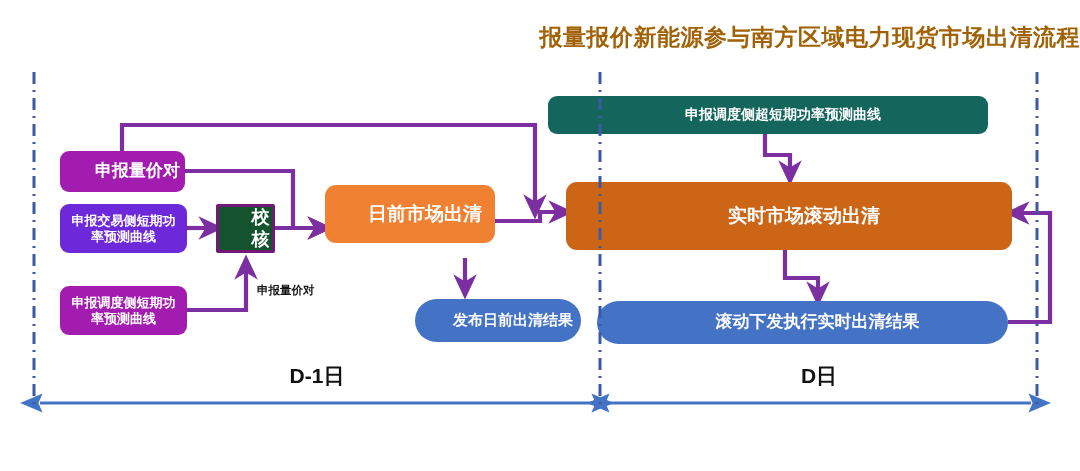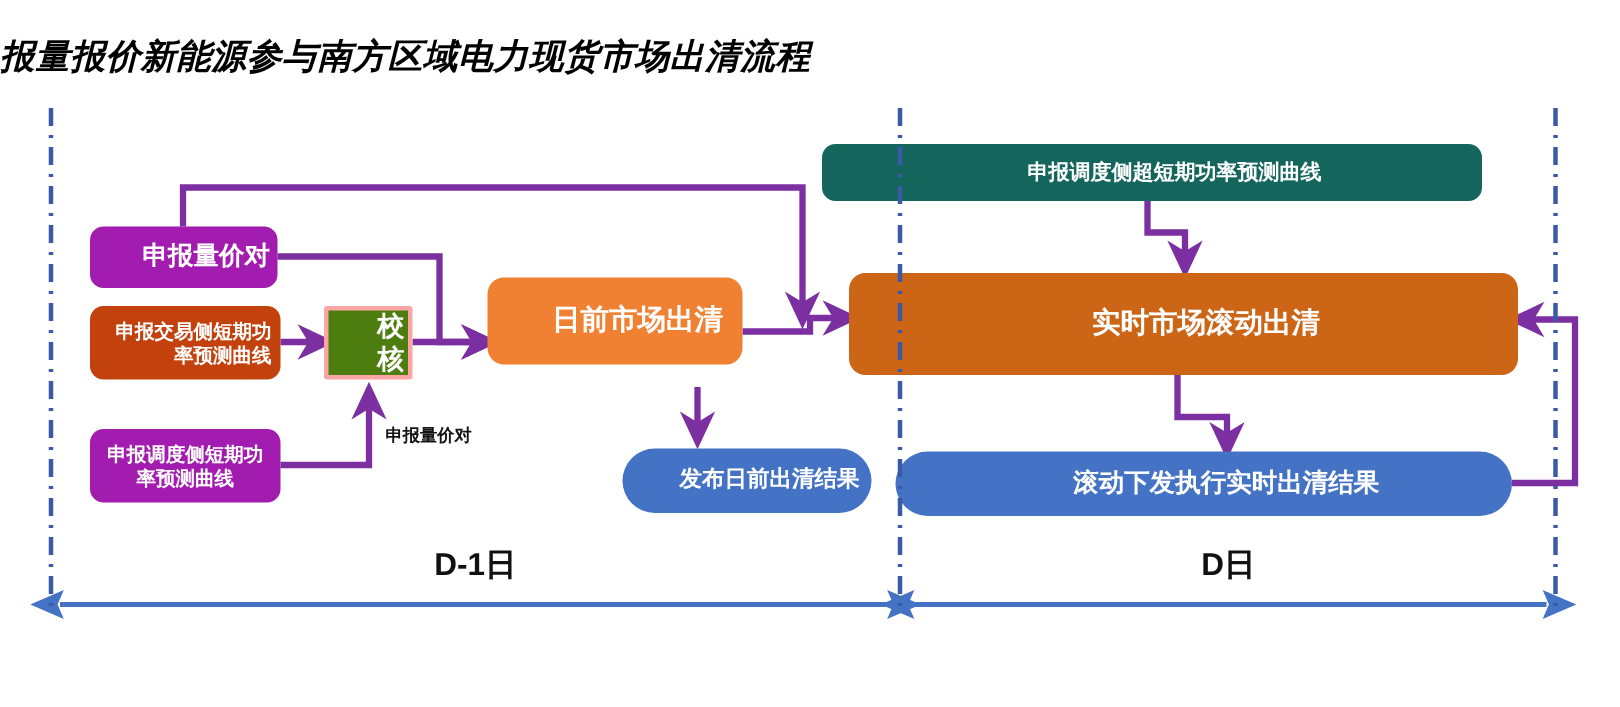--- a/index.html
+++ b/index.html
@@ -7,25 +7,24 @@
     width:1080px;height:471px;
     background:#ffffff;
     font-family:"Liberation Sans","DejaVu Sans",sans-serif;
     overflow:hidden;
     position:relative;
   }
   #stage{position:relative;width:1080px;height:471px;}
 
   #title{
     position:absolute;left:0;top:22px;width:1080px;
-    text-align:left;
-    font-size:23px;font-weight:bold;color:#000000;
+    text-align:right;
+    font-size:23px;font-weight:bold;color:#a16207;
     letter-spacing:0.5px;
     white-space:nowrap;
-    font-style:italic;
   }
 
   
   #connectors,#dividers,#axis{
     position:absolute;left:0;top:0;width:1080px;height:471px;
   }
   #connectors{z-index:3;}
   #dividers{z-index:6;}
   #axis{z-index:5;}
 
@@ -35,27 +34,27 @@
     text-align:center;
     color:#ffffff;
     font-weight:bold;
     box-sizing:border-box;
     z-index:4;
     line-height:1.22;
     padding-left:30px;
   }
 
   .n-green{background:#a21caf;border-radius:9px;}
-  .n-green2{background:#c2410c;border-radius:9px;text-align:right;}
+  .n-green2{background:#6d28d9;border-radius:9px;}
   .n-teal{background:#a21caf;border-radius:9px;}
   .n-darkteal{background:#14665c;border-radius:9px;}
   .n-orange{background:#f08133;border-radius:11px;}
   .n-orange2{background:#cc6516;border-radius:11px;}
   .n-blue{background:#4472c4;border-radius:30px;}
-  .n-gray{background:#4d7c0f;border:3px solid #fca5a5;border-radius:2px;}
+  .n-gray{background:#14532d;border:3px solid #701a75;border-radius:2px;}
 
   #lbl-bandwidth{
     position:absolute;z-index:4;
     color:#141414;font-size:11.5px;font-weight:bold;
     white-space:nowrap;
   }
 
   .day-label{
     position:absolute;z-index:5;
     color:#111111;font-size:21px;font-weight:bold;

